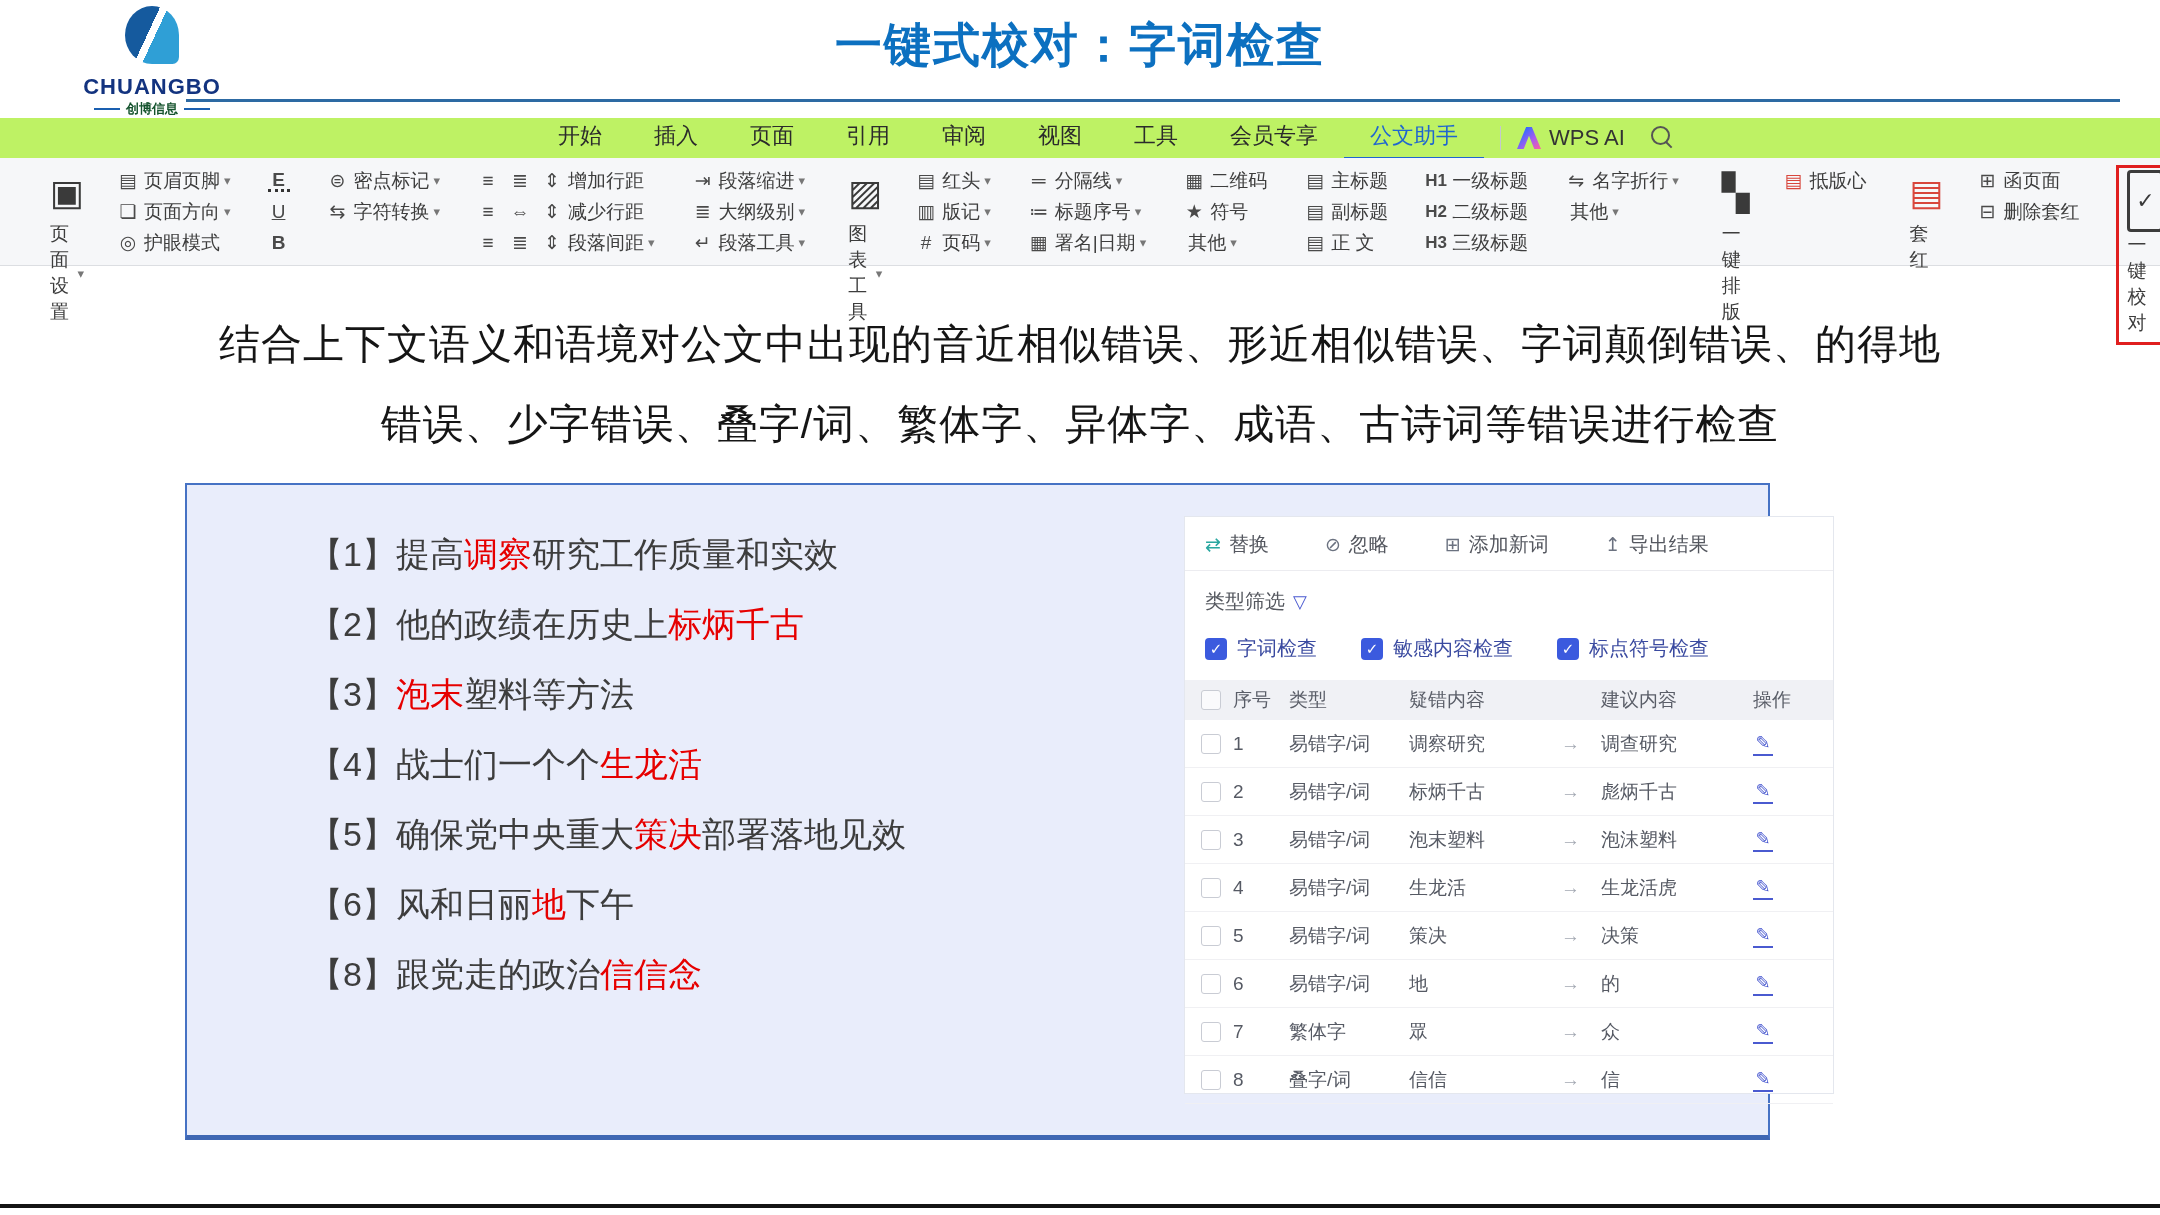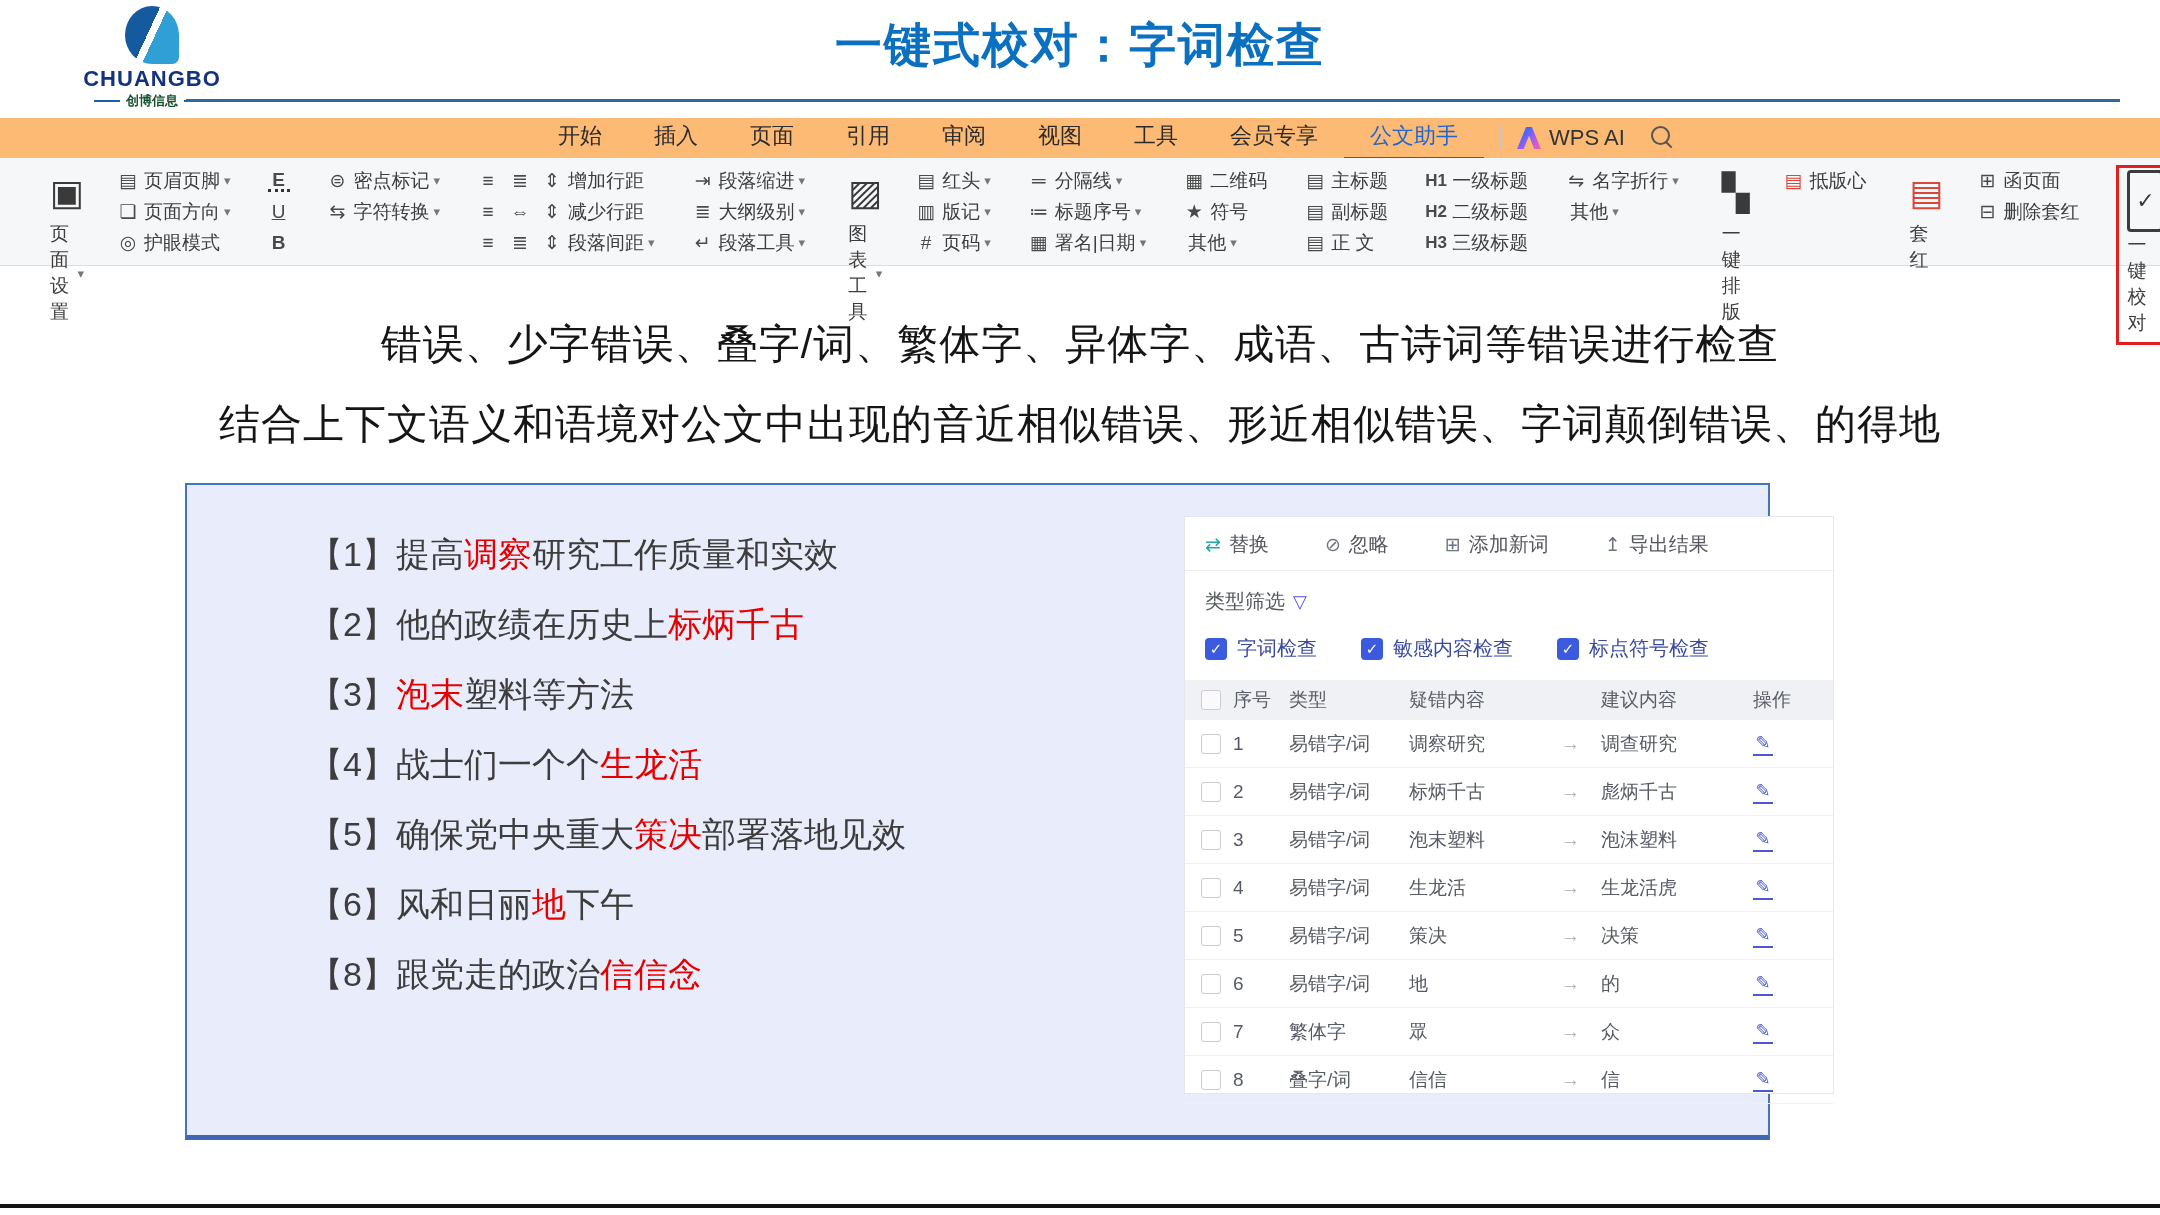--- a/index.html
+++ b/index.html
@@ -3,28 +3,28 @@
 <meta charset="utf-8">
 <style>
   html,body{margin:0;padding:0;background:#ffffff;}
   body{width:2160px;height:1215px;position:relative;font-family:"Liberation Sans","DejaVu Sans",sans-serif;overflow:hidden;}
   .page{position:absolute;inset:0;}
 
   
   .logo{position:absolute;left:62px;top:6px;width:180px;text-align:center;}
   .logo-mark{width:54px;height:58px;margin:0 auto;border-radius:50% 50% 12% 50%;
     background:linear-gradient(115deg,#155a9e 44%,#ffffff 44% 54%,#2f9fd6 54%);}
-  .logo-name{font-size:22px;font-weight:bold;color:#13337f;letter-spacing:1px;margin-top:2px;}
+  .logo-name{font-size:22px;font-weight:bold;color:#13337f;letter-spacing:1px;margin-top:10px;}
   .logo-sub{font-size:13px;color:#14532d;font-weight:bold;display:flex;align-items:center;justify-content:center;gap:6px;}
   .logo-sub::before,.logo-sub::after{content:"";display:inline-block;width:26px;height:2px;background:#1a5fb0;}
   .page-title{position:absolute;left:0;right:0;top:14px;text-align:center;font-size:47px;font-weight:bold;color:#0c70c0;letter-spacing:2px;}
   .header-line{position:absolute;left:186px;top:99px;width:1934px;height:3px;background:#2d6aa3;}
 
   
-  .tabbar{position:absolute;left:0;top:118px;width:2160px;height:40px;background:#fdba74;display:flex;align-items:center;}
+  .tabbar{position:absolute;left:0;top:118px;width:2160px;height:40px;background:#bef264;display:flex;align-items:center;}
   .tab-list{display:flex;margin-left:532px;}
   .tab{font-size:22px;color:#2b2b2b;padding:0 26px;height:40px;line-height:38px;cursor:default;}
   .tab.active{color:#1f66d0;border-bottom:3px solid #1f66d0;}
   .tab-divider{width:1px;height:24px;background:#c4c8ce;margin:0 16px;}
   .wps-ai{display:flex;align-items:center;gap:8px;font-size:22px;color:#333;}
   .wps-ai-logo{width:24px;height:22px;background:linear-gradient(135deg,#2f6bff 20%,#a55cf0 60%,#ff5da2 100%);
     clip-path:polygon(0% 100%,38% 0%,62% 0%,100% 100%,72% 100%,50% 40%,28% 100%);}
   .search-wrap{margin-left:26px;position:relative;width:24px;height:24px;}
   .search-circle{position:absolute;left:0;top:0;width:15px;height:15px;border:2px solid #555;border-radius:50%;}
   .search-handle{position:absolute;left:15px;top:15px;width:8px;height:2px;background:#555;transform:rotate(45deg);transform-origin:left center;}
@@ -414,22 +414,22 @@
       </div>
       <div class="rbig highlight" data-name="one-key-proof-button">
         <div class="bigico ico" data-name="one-key-proof-icon">✓</div>
         <div class="biglabel" data-name="one-key-proof-button-label">
           <span>一键校对</span>
         </div>
       </div>
     </div>
 
   <div class="desc" data-name="feature-description">
+    <div data-name="feature-description-line1">结合上下文语义和语境对公文中出现的音近相似错误、形近相似错误、字词颠倒错误、的得地</div>
     <div data-name="feature-description-line2">错误、少字错误、叠字/词、繁体字、异体字、成语、古诗词等错误进行检查</div>
-    <div data-name="feature-description-line1">结合上下文语义和语境对公文中出现的音近相似错误、形近相似错误、字词颠倒错误、的得地</div>
   </div>
 
   <div class="content-box" data-name="example-content-box">
     <div class="examples" data-name="example-list">
         <div class="example" data-name="example-item"><span class="num" data-name="example-number">【1】</span><span data-name="example-text">提高</span><span class="red" data-name="example-error-text">调察</span><span data-name="example-text">研究工作质量和实效</span></div>
         <div class="example" data-name="example-item"><span class="num" data-name="example-number">【2】</span><span data-name="example-text">他的政绩在历史上</span><span class="red" data-name="example-error-text">标炳千古</span></div>
         <div class="example" data-name="example-item"><span class="num" data-name="example-number">【3】</span><span class="red" data-name="example-error-text">泡末</span><span data-name="example-text">塑料等方法</span></div>
         <div class="example" data-name="example-item"><span class="num" data-name="example-number">【4】</span><span data-name="example-text">战士们一个个</span><span class="red" data-name="example-error-text">生龙活</span></div>
         <div class="example" data-name="example-item"><span class="num" data-name="example-number">【5】</span><span data-name="example-text">确保党中央重大</span><span class="red" data-name="example-error-text">策决</span><span data-name="example-text">部署落地见效</span></div>
         <div class="example" data-name="example-item"><span class="num" data-name="example-number">【6】</span><span data-name="example-text">风和日丽</span><span class="red" data-name="example-error-text">地</span><span data-name="example-text">下午</span></div>

